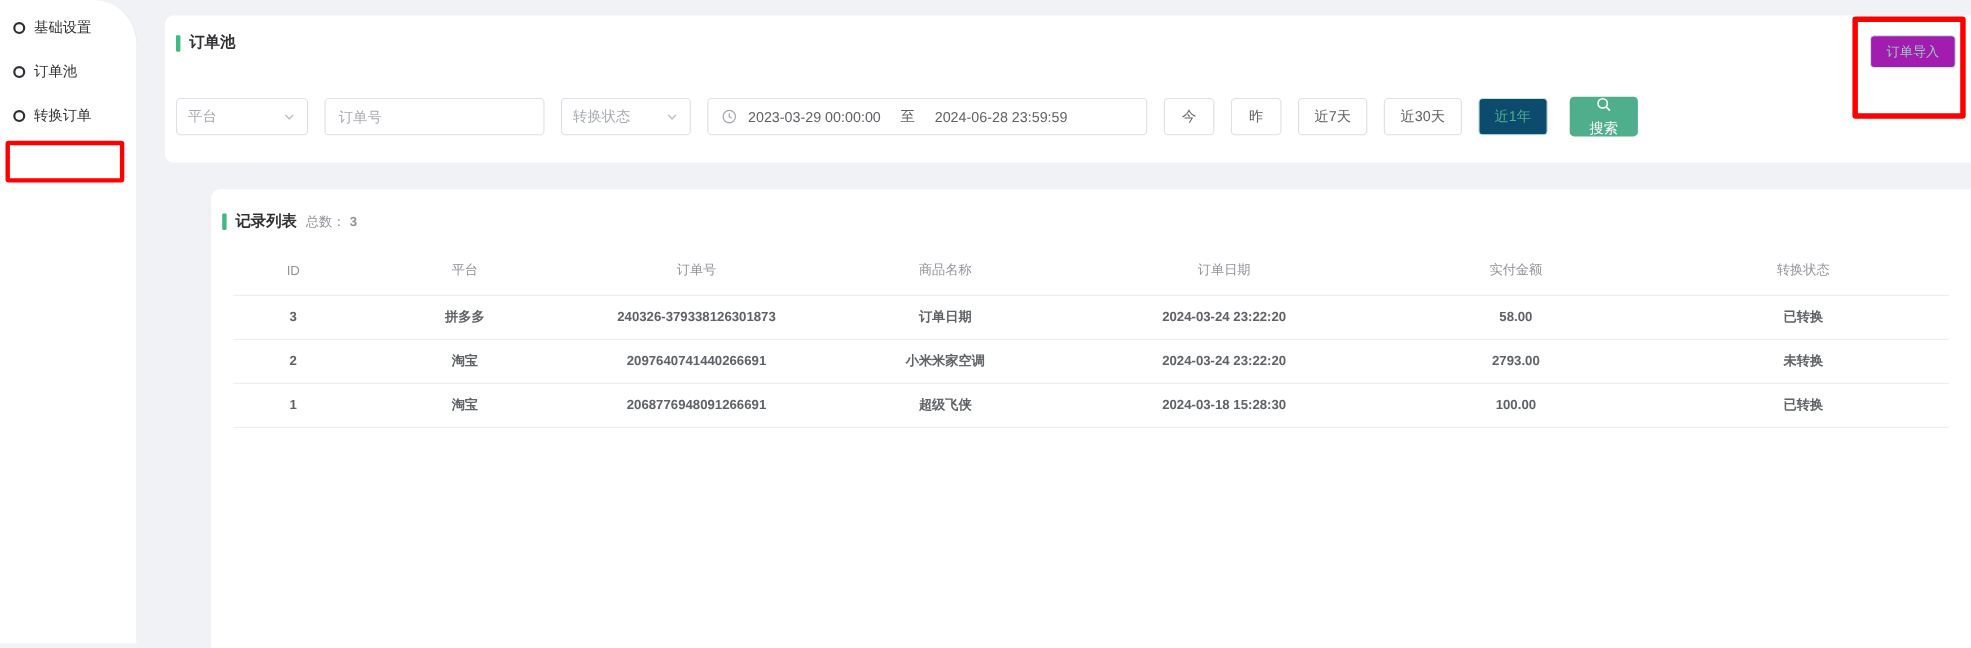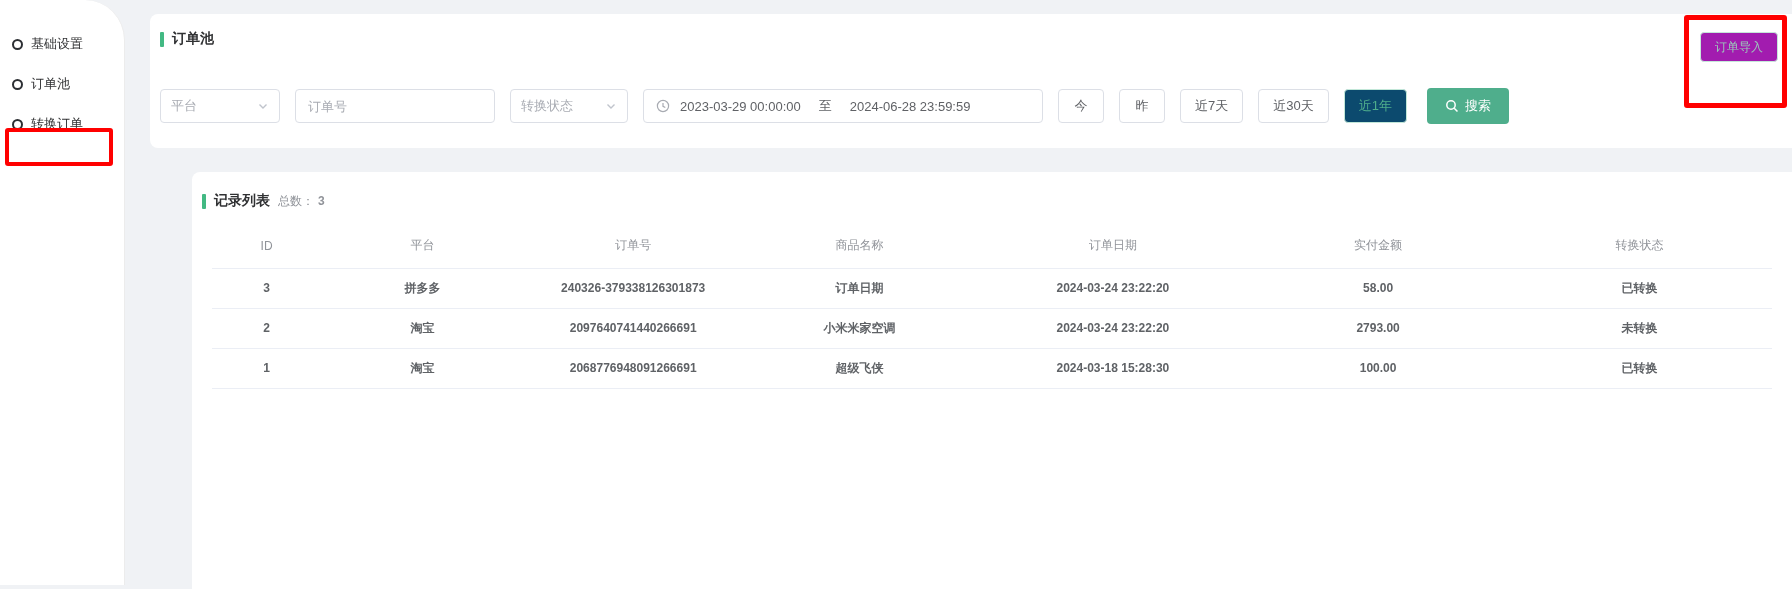--- a/index.html
+++ b/index.html
@@ -12,21 +12,21 @@
     overflow:hidden;
   }
 
   
   .sidebar {
     position:absolute; left:0; top:0;
     width:125px; height:585px;
     background:#fff;
     border-top-right-radius:40px;
     border-right:1px solid #ececec;
-    padding-top:24px;
+    padding-top:5px;
     z-index:2;
   }
   .menu-item {
     height:40px; display:flex; align-items:center;
     padding-left:12px; cursor:pointer;
     font-size:13px; color:#303133;
   }
   .radio-circle {
     width:11px; height:11px; border:2px solid #2c2f33;
     border-radius:50%; margin-right:8px; flex:0 0 auto;
@@ -81,21 +81,21 @@
     display:flex; align-items:center; justify-content:center;
     font-family:inherit;
   }
   .quick-btn.active {
     background:#0c4a6e; border-color:#c2e7d8; color:#4fae8c;
   }
   .search-btn {
     height:36px; padding:0 18px; margin-left:5px;
     background:#4fae8c; border:none; border-radius:4px;
     color:#fff; font-size:13px; cursor:pointer;
-    display:flex; align-items:center; gap:6px; font-family:inherit;
+    display:flex; align-items:center; gap:6px; font-family:inherit;flex-direction:column;
   }
 
   .import-btn {
     position:absolute; top:18px; right:14px;
     height:30px; padding:0 14px;
     background:#a21caf; border:1px solid #c6e7da; border-radius:4px;
     color:#9bcbba; font-size:12px; cursor:pointer; font-family:inherit;
   }
 
   

